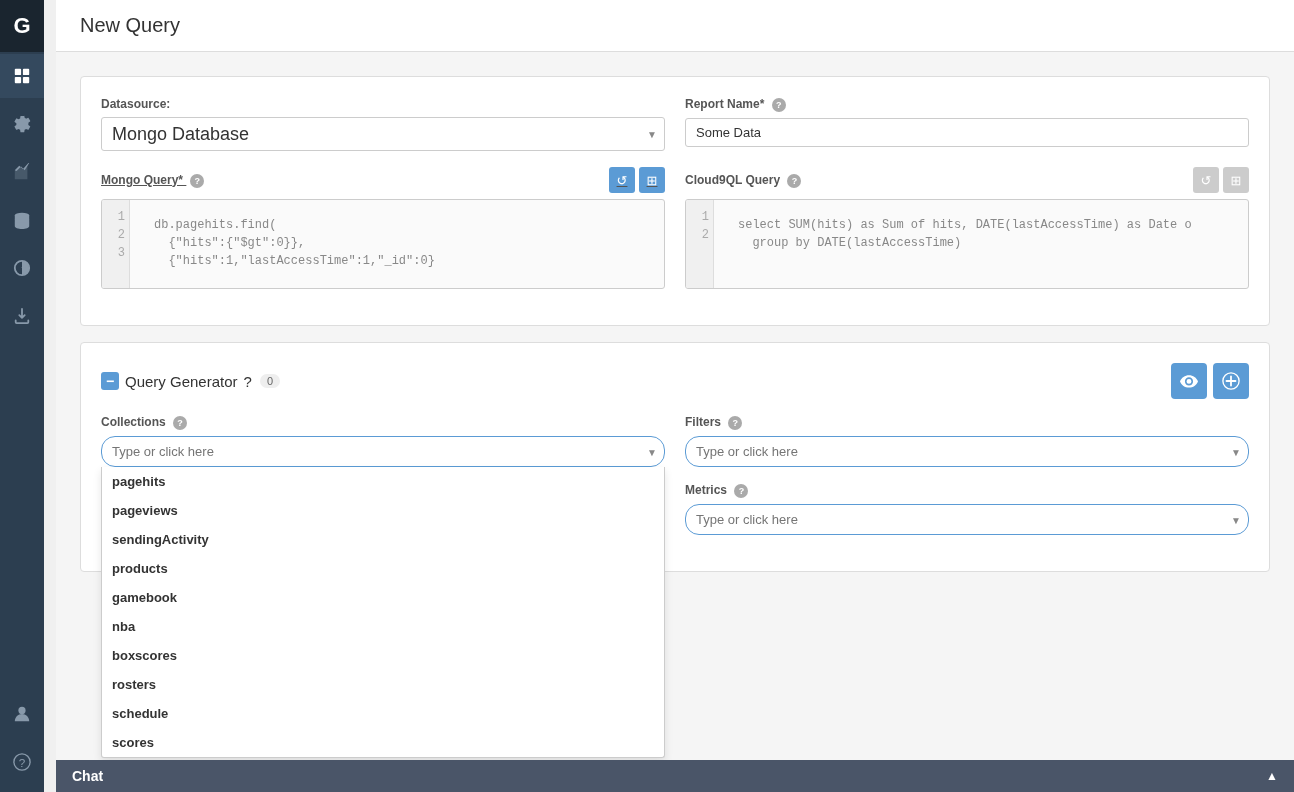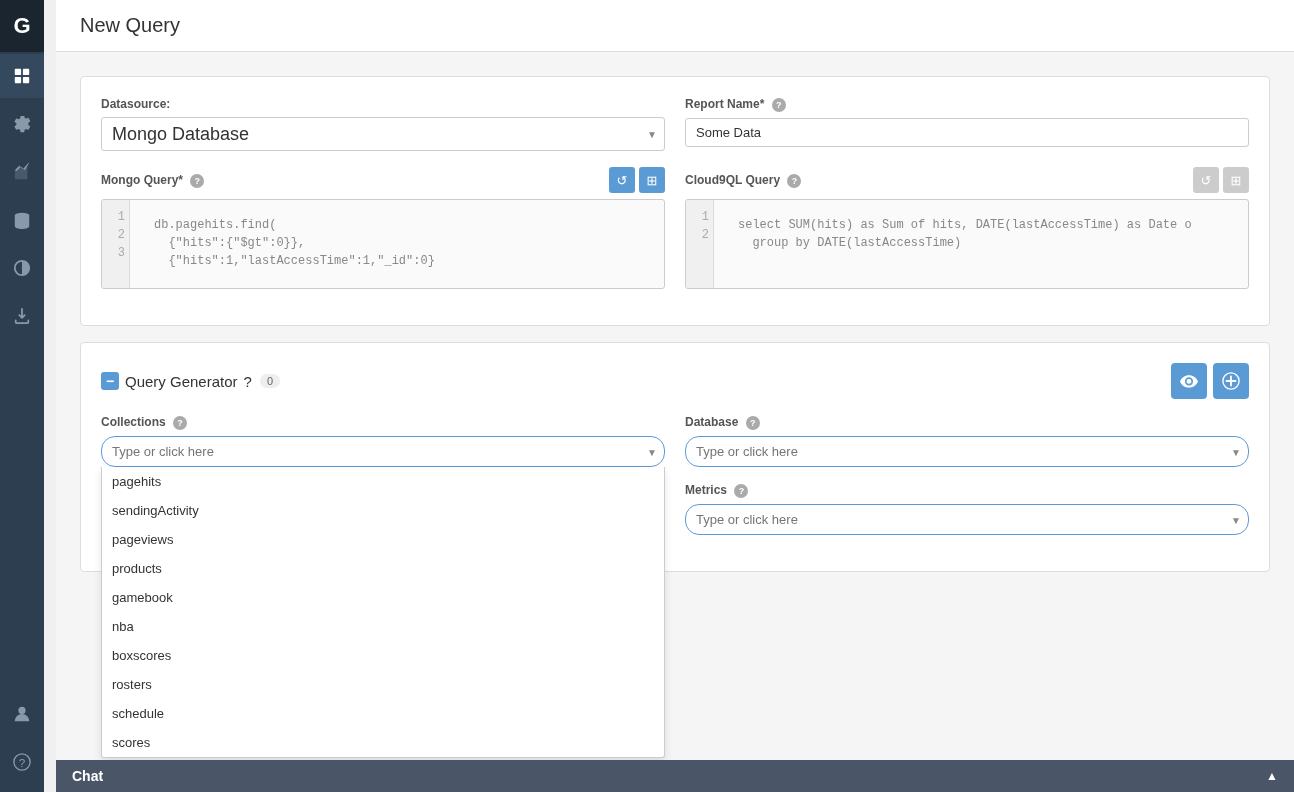--- a/index.html
+++ b/index.html
@@ -254,20 +254,21 @@
       position: absolute;
       top: 100%;
       left: 0;
       right: 0;
       background: white;
       border: 1px solid #ccc;
       border-top: none;
       border-radius: 0 0 3px 3px;
       z-index: 100;
       box-shadow: 0 4px 8px rgba(0,0,0,0.1);
+      font-weight: bold;
     }
     .dropdown-list-item {
       padding: 7px 10px;
       cursor: pointer;
       color: #333;
       font-size: 13px;
     }
 
     .collections-wrapper {
       position: relative;
@@ -376,21 +377,21 @@
             <span>Report Name*</span>
             <span class="help-icon">?</span>
           </label>
           <input class="form-input" type="text" value="Some Data" style="">
         </div>
       </div>
 
       <div class="form-row" style="align-items:flex-start; position:relative;">
 
         <div class="form-group" style="position:relative;">
-          <label class="form-label" style="display:flex;align-items:center;justify-content:space-between;">
+          <label class="form-label" style="display:flex;align-items:center;justify-content:space-between;text-decoration:underline;">
             <span>
               <span>Mongo Query*</span>
               <span class="help-icon">?</span>
             </span>
             <div style="display:flex;gap:4px;">
               <button class="code-toolbar-btn">↺</button>
               <button class="code-toolbar-btn">⊞</button>
             </div>
           </label>
           <div class="code-display">
@@ -455,35 +456,35 @@
           <label class="form-label">
             <span>Collections</span>
             <span class="help-icon">?</span>
           </label>
           <div class="type-select-wrapper">
             <input type="text" class="type-select" placeholder="Type or click here" style="">
           </div>
 
           <div class="dropdown-list">
             <div class="dropdown-list-item">pagehits</div>
+            <div class="dropdown-list-item">pageviews</div>
             <div class="dropdown-list-item">sendingActivity</div>
-            <div class="dropdown-list-item">pageviews</div>
             <div class="dropdown-list-item">products</div>
             <div class="dropdown-list-item">gamebook</div>
             <div class="dropdown-list-item">nba</div>
             <div class="dropdown-list-item">boxscores</div>
             <div class="dropdown-list-item">rosters</div>
             <div class="dropdown-list-item">schedule</div>
             <div class="dropdown-list-item">scores</div>
           </div>
         </div>
 
         <div class="form-group">
           <label class="form-label">
-            <span>Database</span>
+            <span>Filters</span>
             <span class="help-icon">?</span>
           </label>
           <div class="type-select-wrapper">
             <input type="text" class="type-select" placeholder="Type or click here" style="">
           </div>
         </div>
       </div>
 
       <div class="form-row">
 

